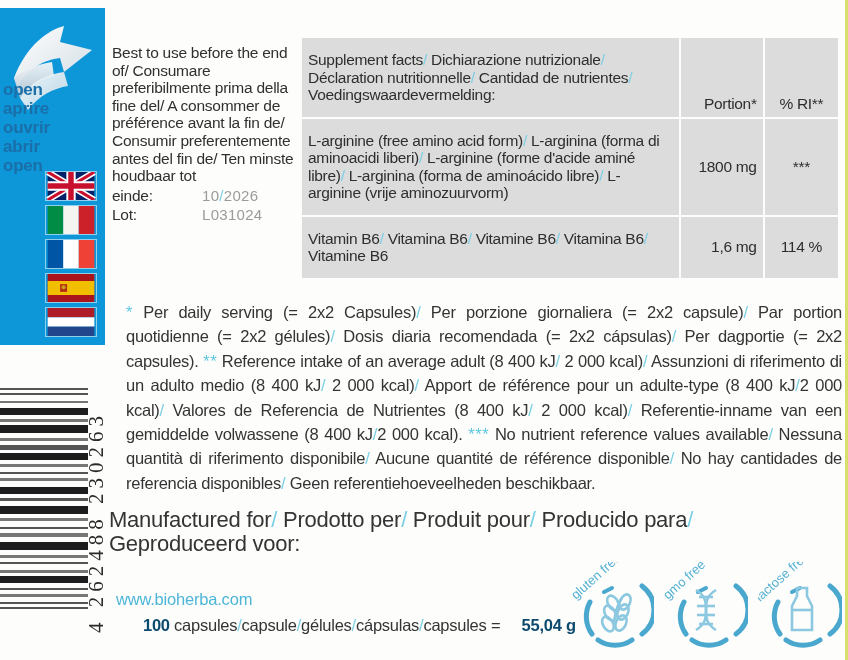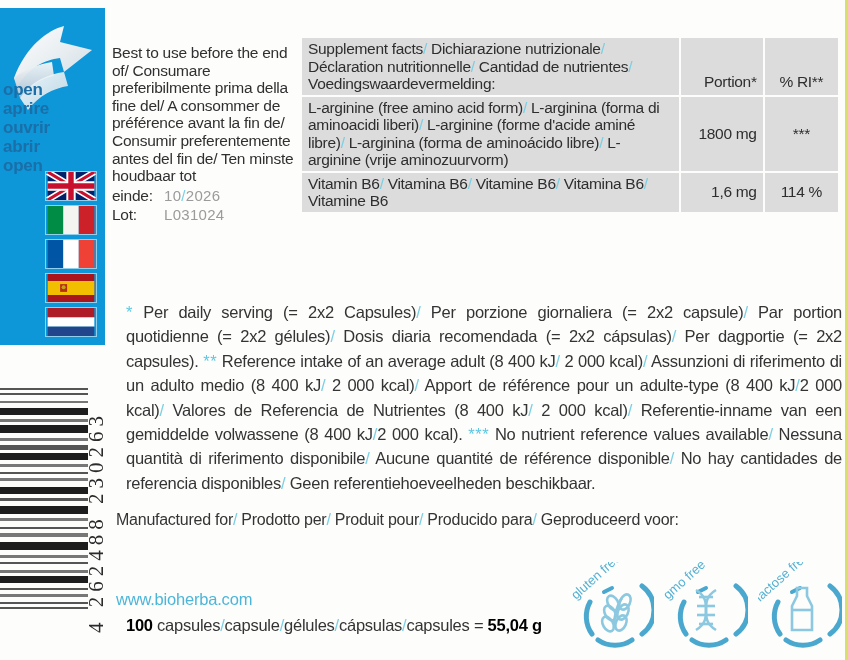--- a/index.html
+++ b/index.html
@@ -62,35 +62,35 @@
     text-align:center;
   }
 
   
   #bestBefore{
     position:absolute;left:112px;top:44px;width:188px;
     font-size:15.5px;line-height:17.6px;
     color:#303030;
     letter-spacing:-0.25px;
   }
-  .bbRow{display:flex;align-items:flex-end;margin-top:2px;}
+  .bbRow{display:flex;align-items:flex-end;margin-top:2px;gap:38px;}
   .bbLabel{width:52px;flex:none;font-size:15.5px;color:#303030;}
   .bbValue{font-size:15px;color:#9b9b9b;letter-spacing:0.3px;}
 
   
   #factsTable{
     position:absolute;left:300px;top:36px;width:540px;
     border-collapse:separate;
     border-spacing:2px 2px;
     font-size:15.5px;
   }
   #factsTable td{
     background:#dcdcdc;
     vertical-align:middle;
-    padding:2px 6px;
+    padding:13px 6px;
     line-height:17.5px;
     letter-spacing:-0.3px;
     color:#2e2e2e;
   }
   td.nameCol{width:392px;vertical-align:top;}
   td.portCol{width:72px;text-align:right;white-space:nowrap;}
   td.riCol{width:64px;text-align:center;white-space:nowrap;}
   .hdrTitle{line-height:17.5px;}
   .colHdr{text-align:center;vertical-align:bottom !important;padding-bottom:4px !important;}
   #batchCode{
@@ -111,40 +111,40 @@
     font-size:16.5px;line-height:24.4px;
     color:#343434;
     letter-spacing:-0.25px;
     text-align:justify;
     text-justify:inter-word;
   }
   .sep{color:#79cfe4;}
   .mark{color:#5ec8e2;letter-spacing:0.5px;}
 
   #mfg{
-    position:absolute;left:116px;top:508px;width:716px;
-    font-size:16px;line-height:24.4px;
+    position:absolute;left:109px;top:508px;width:716px;
+    font-size:22px;line-height:24.4px;
     color:#343434;
     letter-spacing:-0.25px;
   }
   #mfg b{font-weight:700;color:#1d1d1d;}
 
   #site{
     position:absolute;left:116px;top:590px;
     font-size:16.5px;
     color:#4db6d8;
     letter-spacing:-0.2px;
   }
   #countLine{
     position:absolute;left:126px;top:616px;
     font-size:16.5px;
     color:#343434;
     letter-spacing:-0.25px;
   }
-  #countLine b{font-weight:700;color:#000000;}
+  #countLine b{font-weight:700;color:#0c4a6e;margin-left:17px;}
 
   
   #badges{
     position:absolute;left:570px;top:562px;width:272px;height:92px;
   }
   .badge{position:absolute;top:0;width:84px;height:92px;}
   .badge svg{display:block;}
 </style>
 </head>
 <body>

